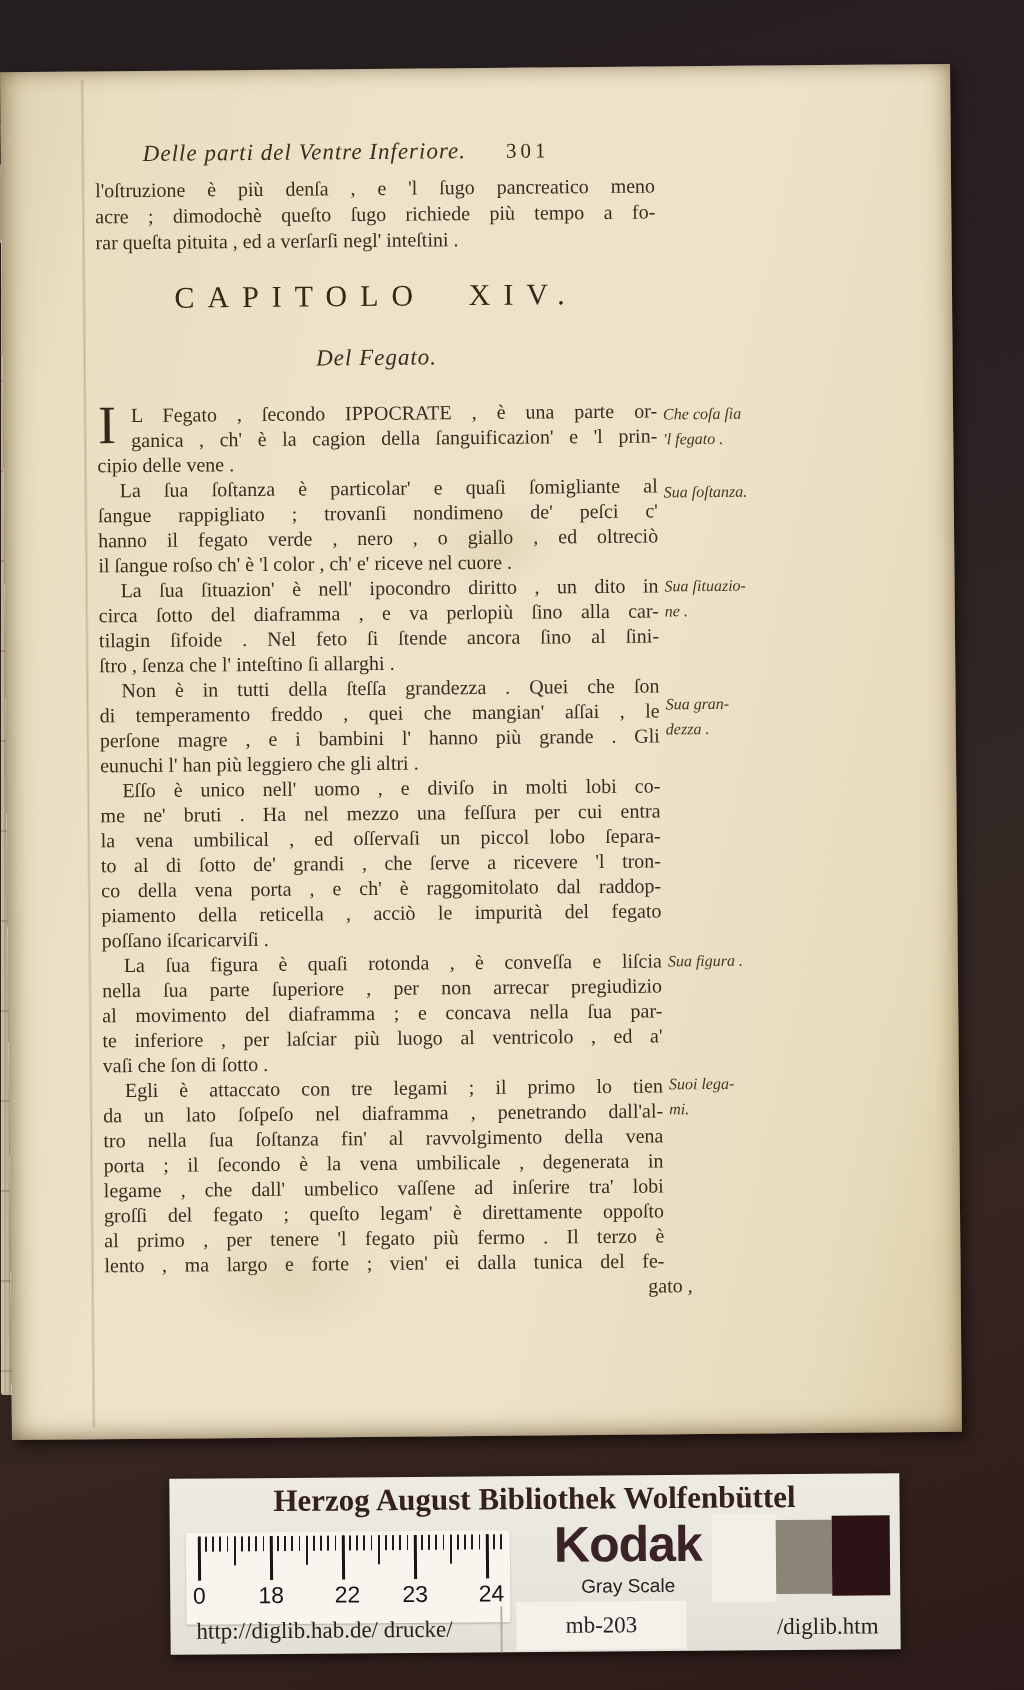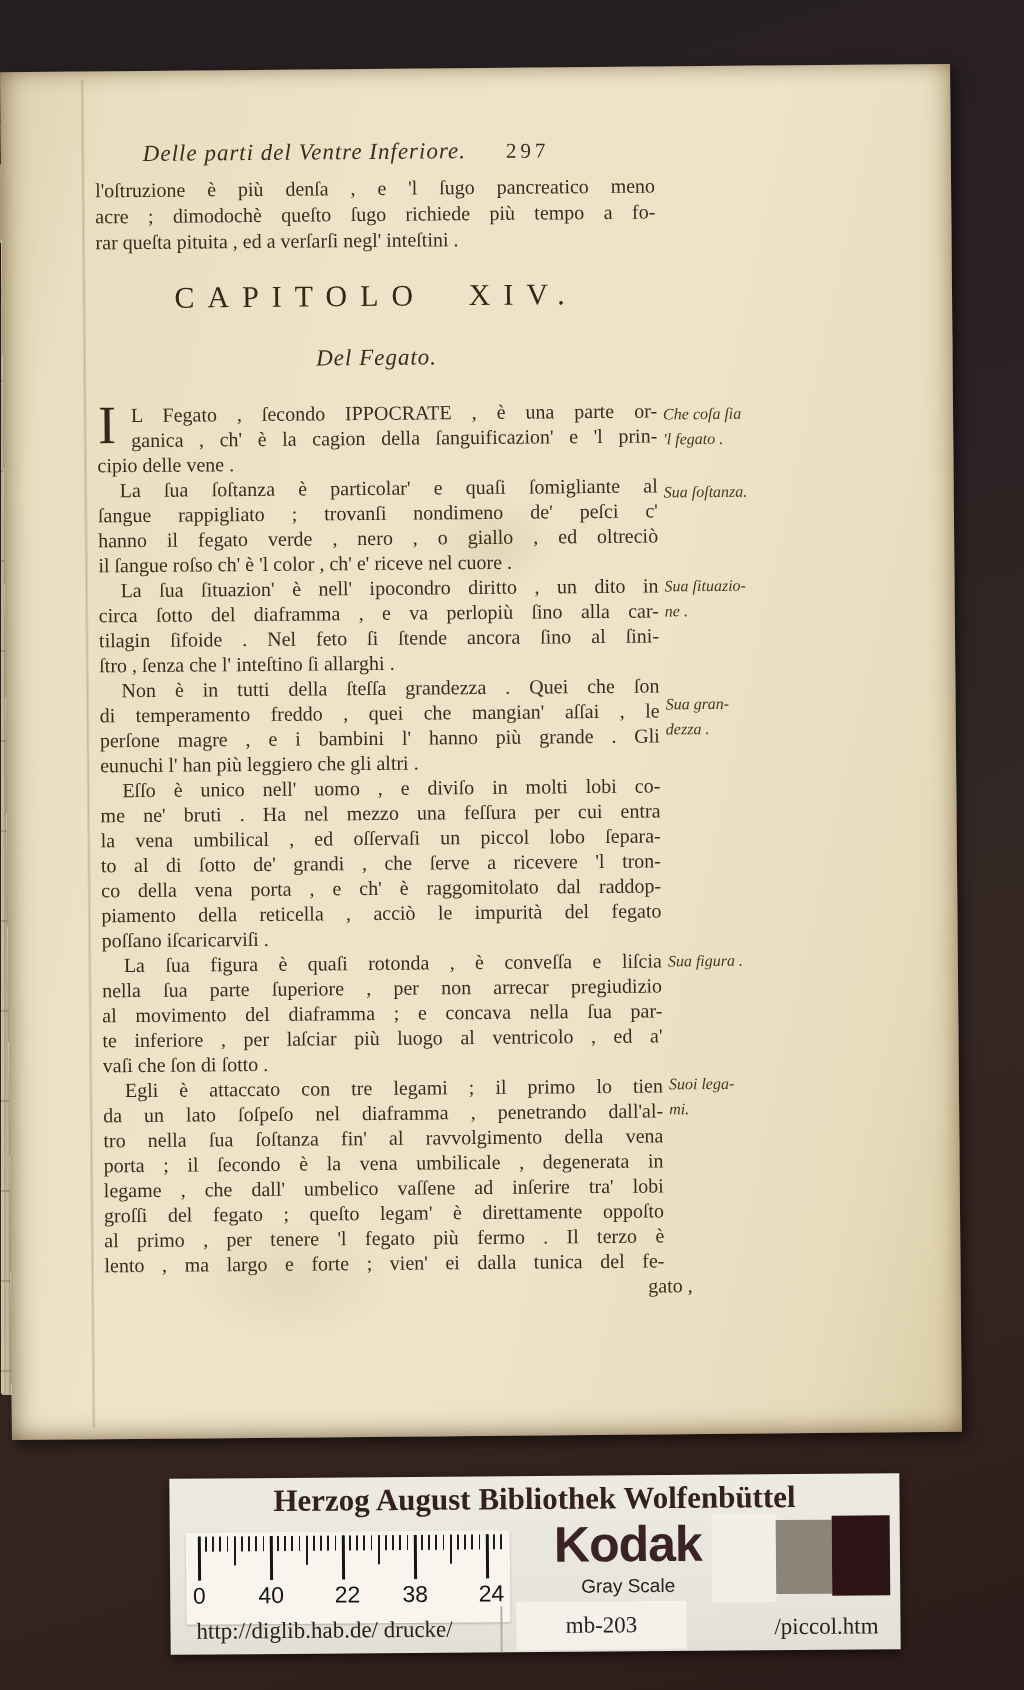--- a/index.html
+++ b/index.html
@@ -98,21 +98,21 @@
 <div class="corner-sliver"></div>
 <div class="underpages"></div>
 
 <div class="page">
   <div class="crease"></div>
   <div class="stain1"></div>
   <div class="stain2"></div>
 
   <div class="running">
     <span class="t">Delle parti del Ventre Inferiore.</span>
-    <span class="n">297</span>
+    <span class="n">301</span>
   </div>
 
   <div class="introblock">
     <div class="line">l'oſtruzione è più denſa , e 'l ſugo pancreatico meno</div>
     <div class="line">acre ; dimodochè queſto ſugo richiede più tempo a fo-</div>
     <div class="line pend">rar queſta pituita , ed a verſarſi negl' inteſtini .</div>
   </div>
 
   <div class="chapter">CAPITOLO XIV.</div>
   <div class="subtitle">Del Fegato.</div>
@@ -194,30 +194,30 @@
 
   <div class="ruler">
     <div class="ticks-minor"></div>
     <div class="ticks-mid"></div>
     <div class="tick-major" style="left:12px;"></div>
     <div class="tick-major" style="left:84px;"></div>
     <div class="tick-major" style="left:156px;"></div>
     <div class="tick-major" style="left:228px;"></div>
     <div class="tick-major" style="left:300px;"></div>
     <div class="ruler-num" style="left:-4px;">0</div>
-    <div class="ruler-num" style="left:68px;">40</div>
+    <div class="ruler-num" style="left:68px;">18</div>
     <div class="ruler-num" style="left:140px;text-align:right;">22</div>
-    <div class="ruler-num" style="left:212px;">38</div>
+    <div class="ruler-num" style="left:212px;">23</div>
     <div class="ruler-num" style="left:284px;text-align:right;">24</div>
   </div>
 
   <div class="kodak">Kodak</div>
   <div class="grayscale-cap">Gray Scale</div>
 
   <div class="patch white"></div>
   <div class="patch gray"></div>
   <div class="patch black"></div>
 
   <div class="bottomrow-url">http://diglib.hab.de/ drucke/</div>
   <div class="divider"></div>
   <div class="mb-patch">mb-203</div>
-  <div class="bottomrow-suffix">/piccol.htm</div>
+  <div class="bottomrow-suffix">/diglib.htm</div>
 </div>
 
 </body></html>

